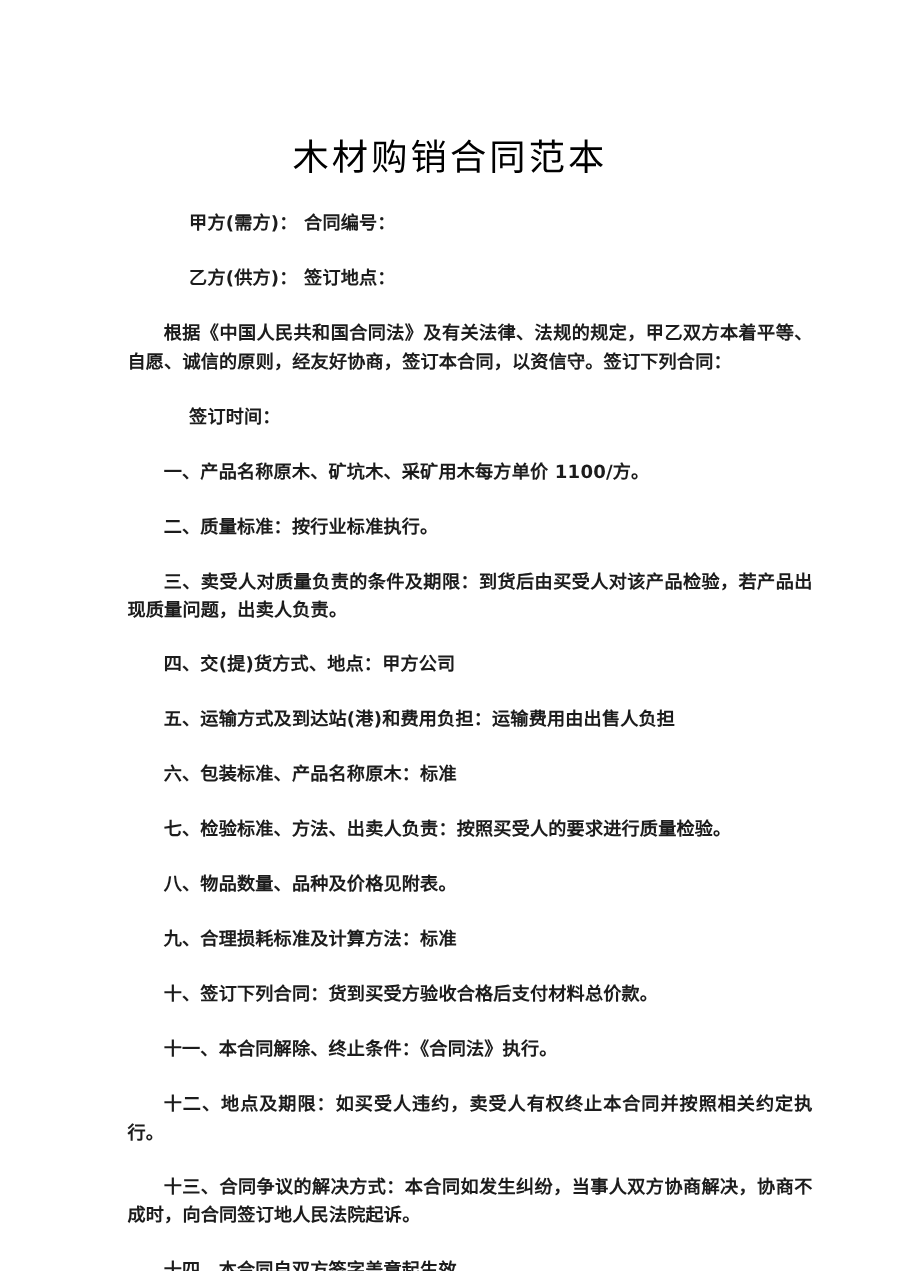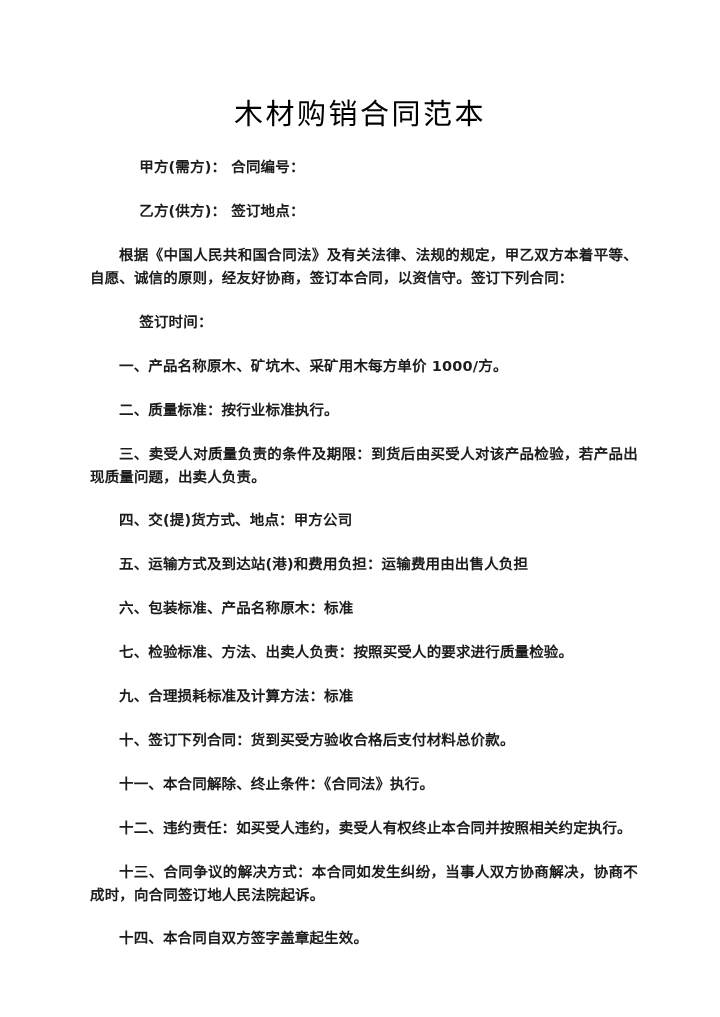--- a/index.html
+++ b/index.html
@@ -15,21 +15,21 @@
     overflow: hidden;
     font-family: "DejaVu Serif", "Liberation Serif", serif;
     color: #1a1a1a;
     -webkit-font-smoothing: antialiased;
   }
 
   .page {
     width: 720px;
     height: 1017px;
     box-sizing: border-box;
-    padding: 4px;
+    padding: 16px;
     background: #ffffff;
     position: relative;
   }
 
   .doc-title {
     text-align: center;
     font-family: "DejaVu Serif", "Liberation Serif", serif;
     font-size: 29px;
     font-weight: 400;
     letter-spacing: 2.5px;
@@ -86,41 +86,42 @@
   <div class="body-block">
 
     <p class="para field-line">甲方(需方)：  合同编号：</p>
 
     <p class="para field-line">乙方(供方)：  签订地点：</p>
 
     <p class="para indent">根据《中国人民共和国合同法》及有关法律、法规的规定，甲乙双方本着平等、自愿、诚信的原则，经友好协商，签订本合同，以资信守。签订下列合同：</p>
 
     <p class="para sub-line">签订时间：</p>
 
-    <p class="para indent">一、产品名称原木、矿坑木、采矿用木每方单价 1000/方。</p>
+    <p class="para indent">一、产品名称原木、矿坑木、采矿用木每方单价 1100/方。</p>
 
     <p class="para indent">二、质量标准：按行业标准执行。</p>
 
     <p class="para indent">三、卖受人对质量负责的条件及期限：到货后由买受人对该产品检验，若产品出现质量问题，出卖人负责。</p>
 
     <p class="para indent">四、交(提)货方式、地点：甲方公司</p>
 
     <p class="para indent">五、运输方式及到达站(港)和费用负担：运输费用由出售人负担</p>
 
     <p class="para indent">六、包装标准、产品名称原木：标准</p>
 
     <p class="para indent">七、检验标准、方法、出卖人负责：按照买受人的要求进行质量检验。</p>
 
+    <p class="para indent">八、物品数量、品种及价格见附表。</p>
 
     <p class="para indent">九、合理损耗标准及计算方法：标准</p>
 
     <p class="para indent">十、签订下列合同：货到买受方验收合格后支付材料总价款。</p>
 
     <p class="para indent">十一、本合同解除、终止条件：《合同法》执行。</p>
 
-    <p class="para indent">十二、违约责任：如买受人违约，卖受人有权终止本合同并按照相关约定执行。</p>
+    <p class="para indent">十二、地点及期限：如买受人违约，卖受人有权终止本合同并按照相关约定执行。</p>
 
     <p class="para indent">十三、合同争议的解决方式：本合同如发生纠纷，当事人双方协商解决，协商不成时，向合同签订地人民法院起诉。</p>
 
     <p class="para indent">十四、本合同自双方签字盖章起生效。</p>
 
   </div>
 </div>
 
 </body></html>

